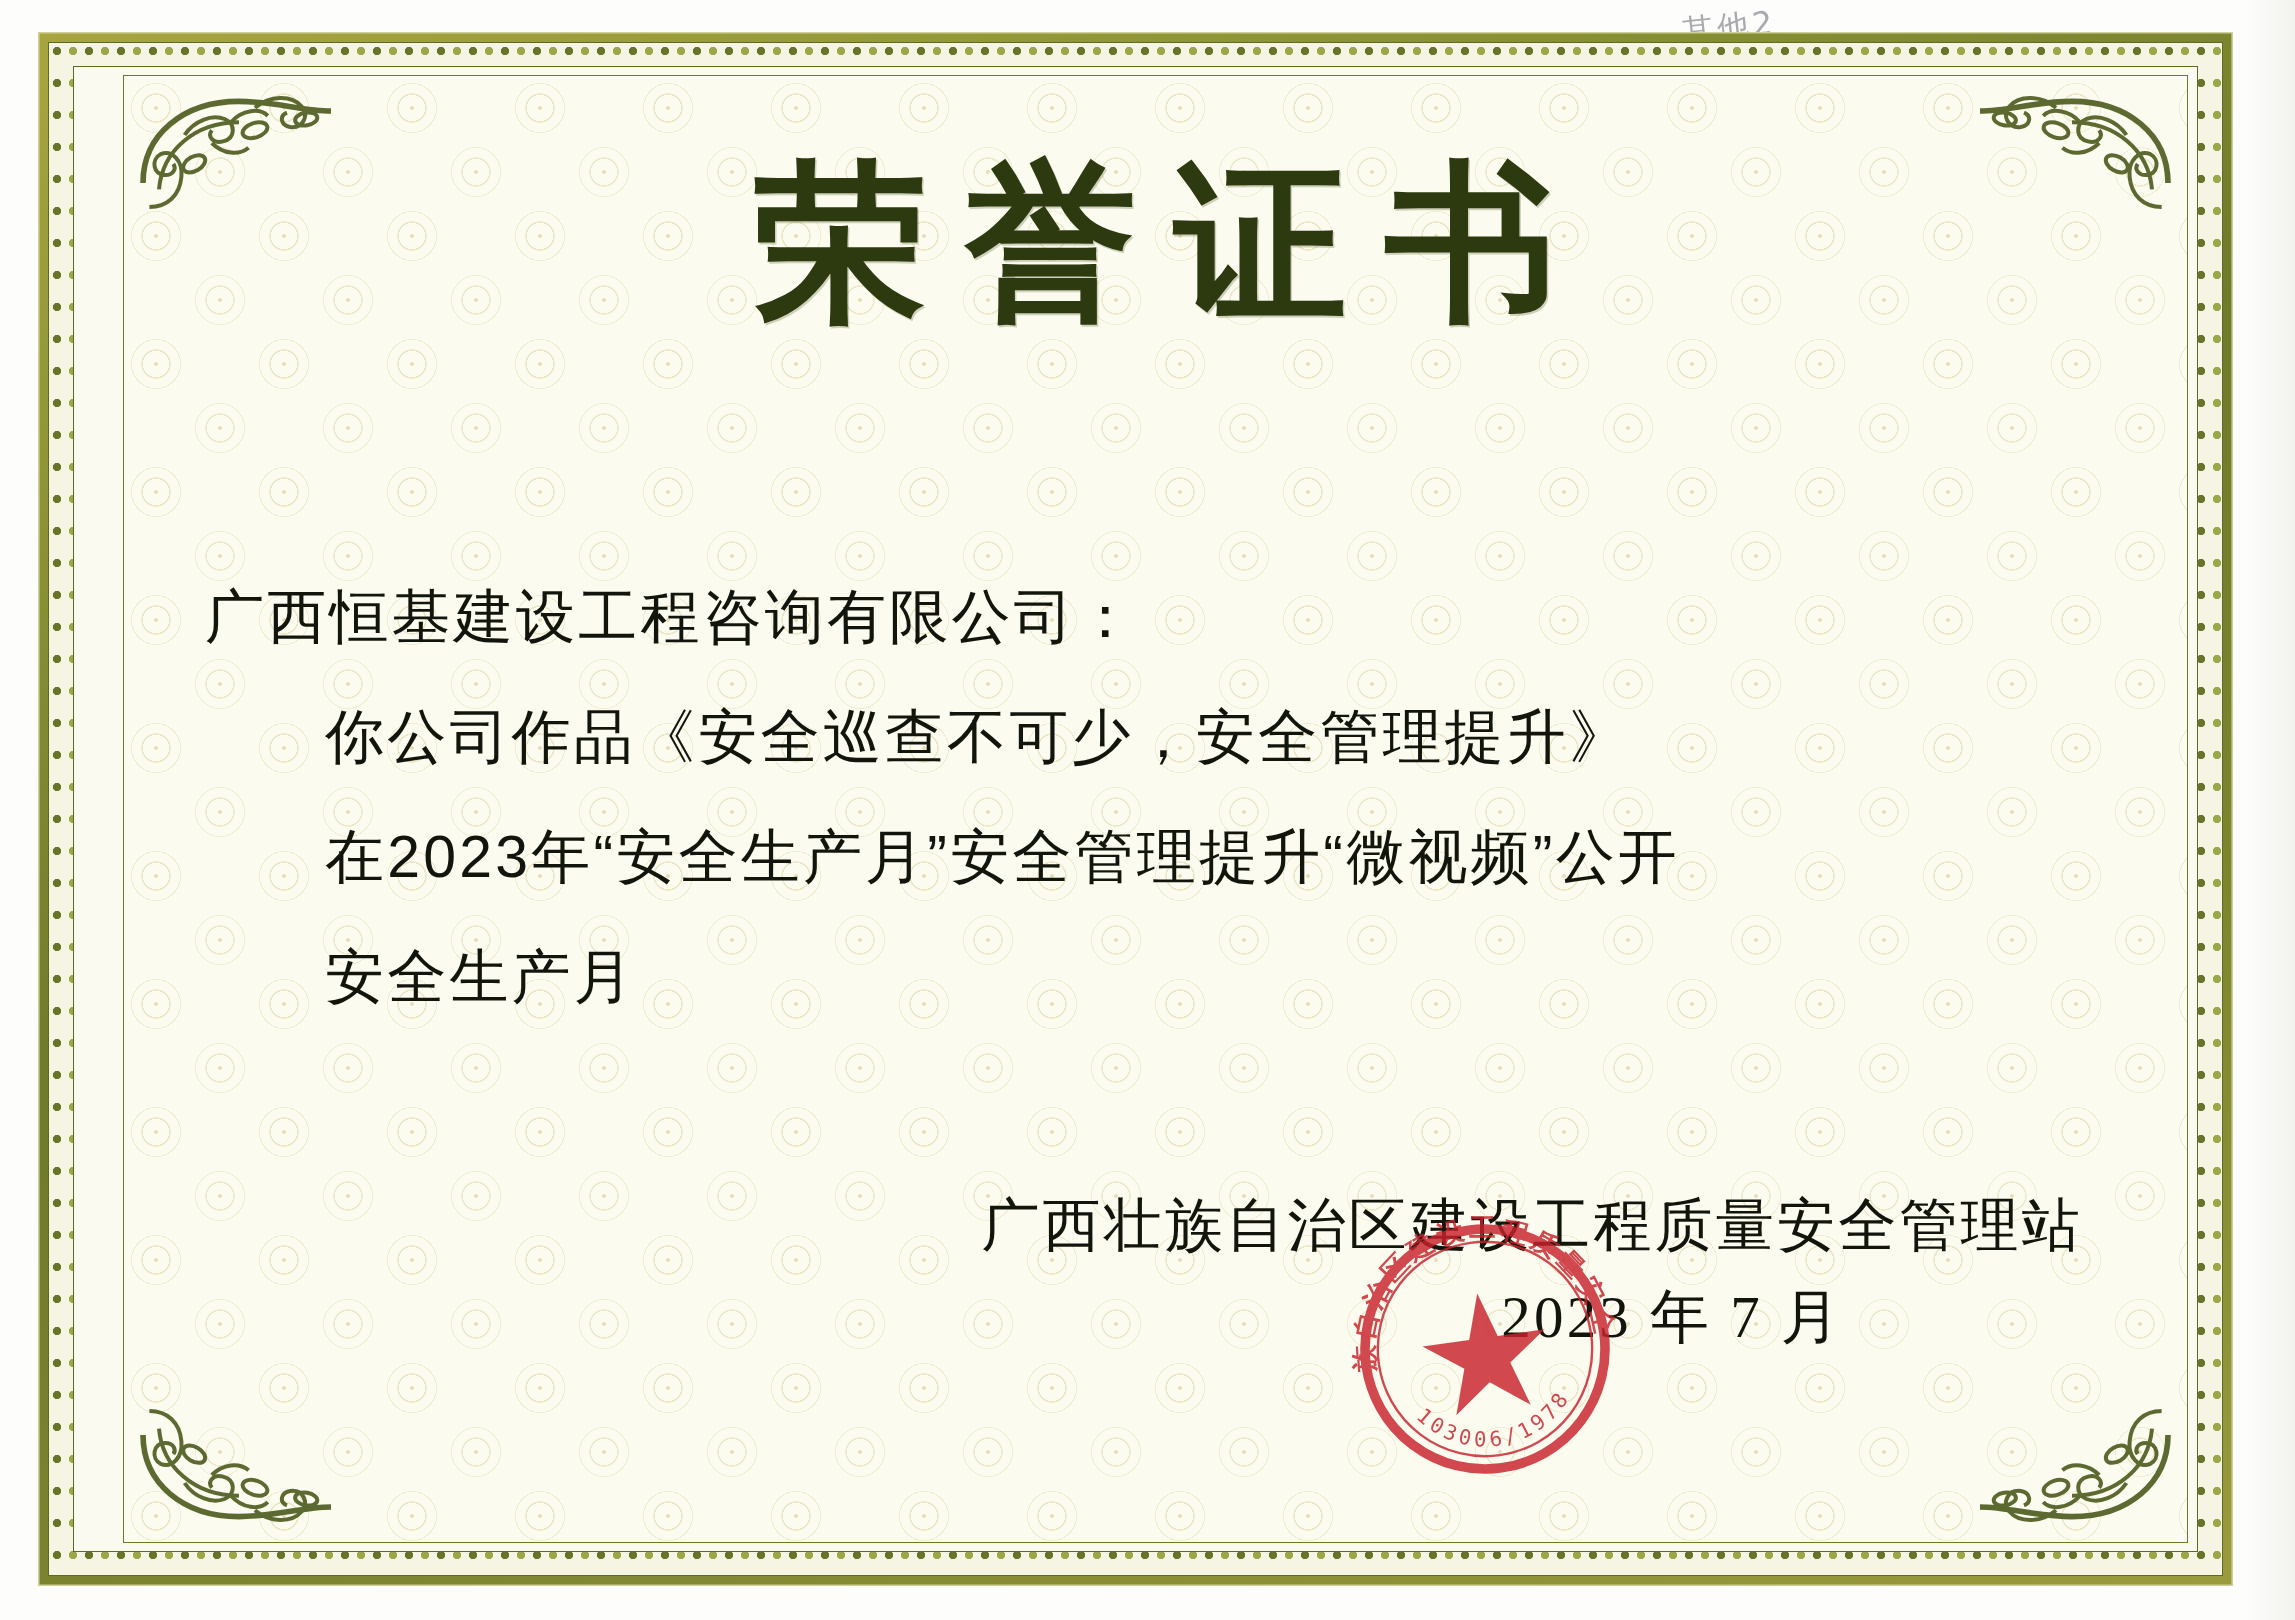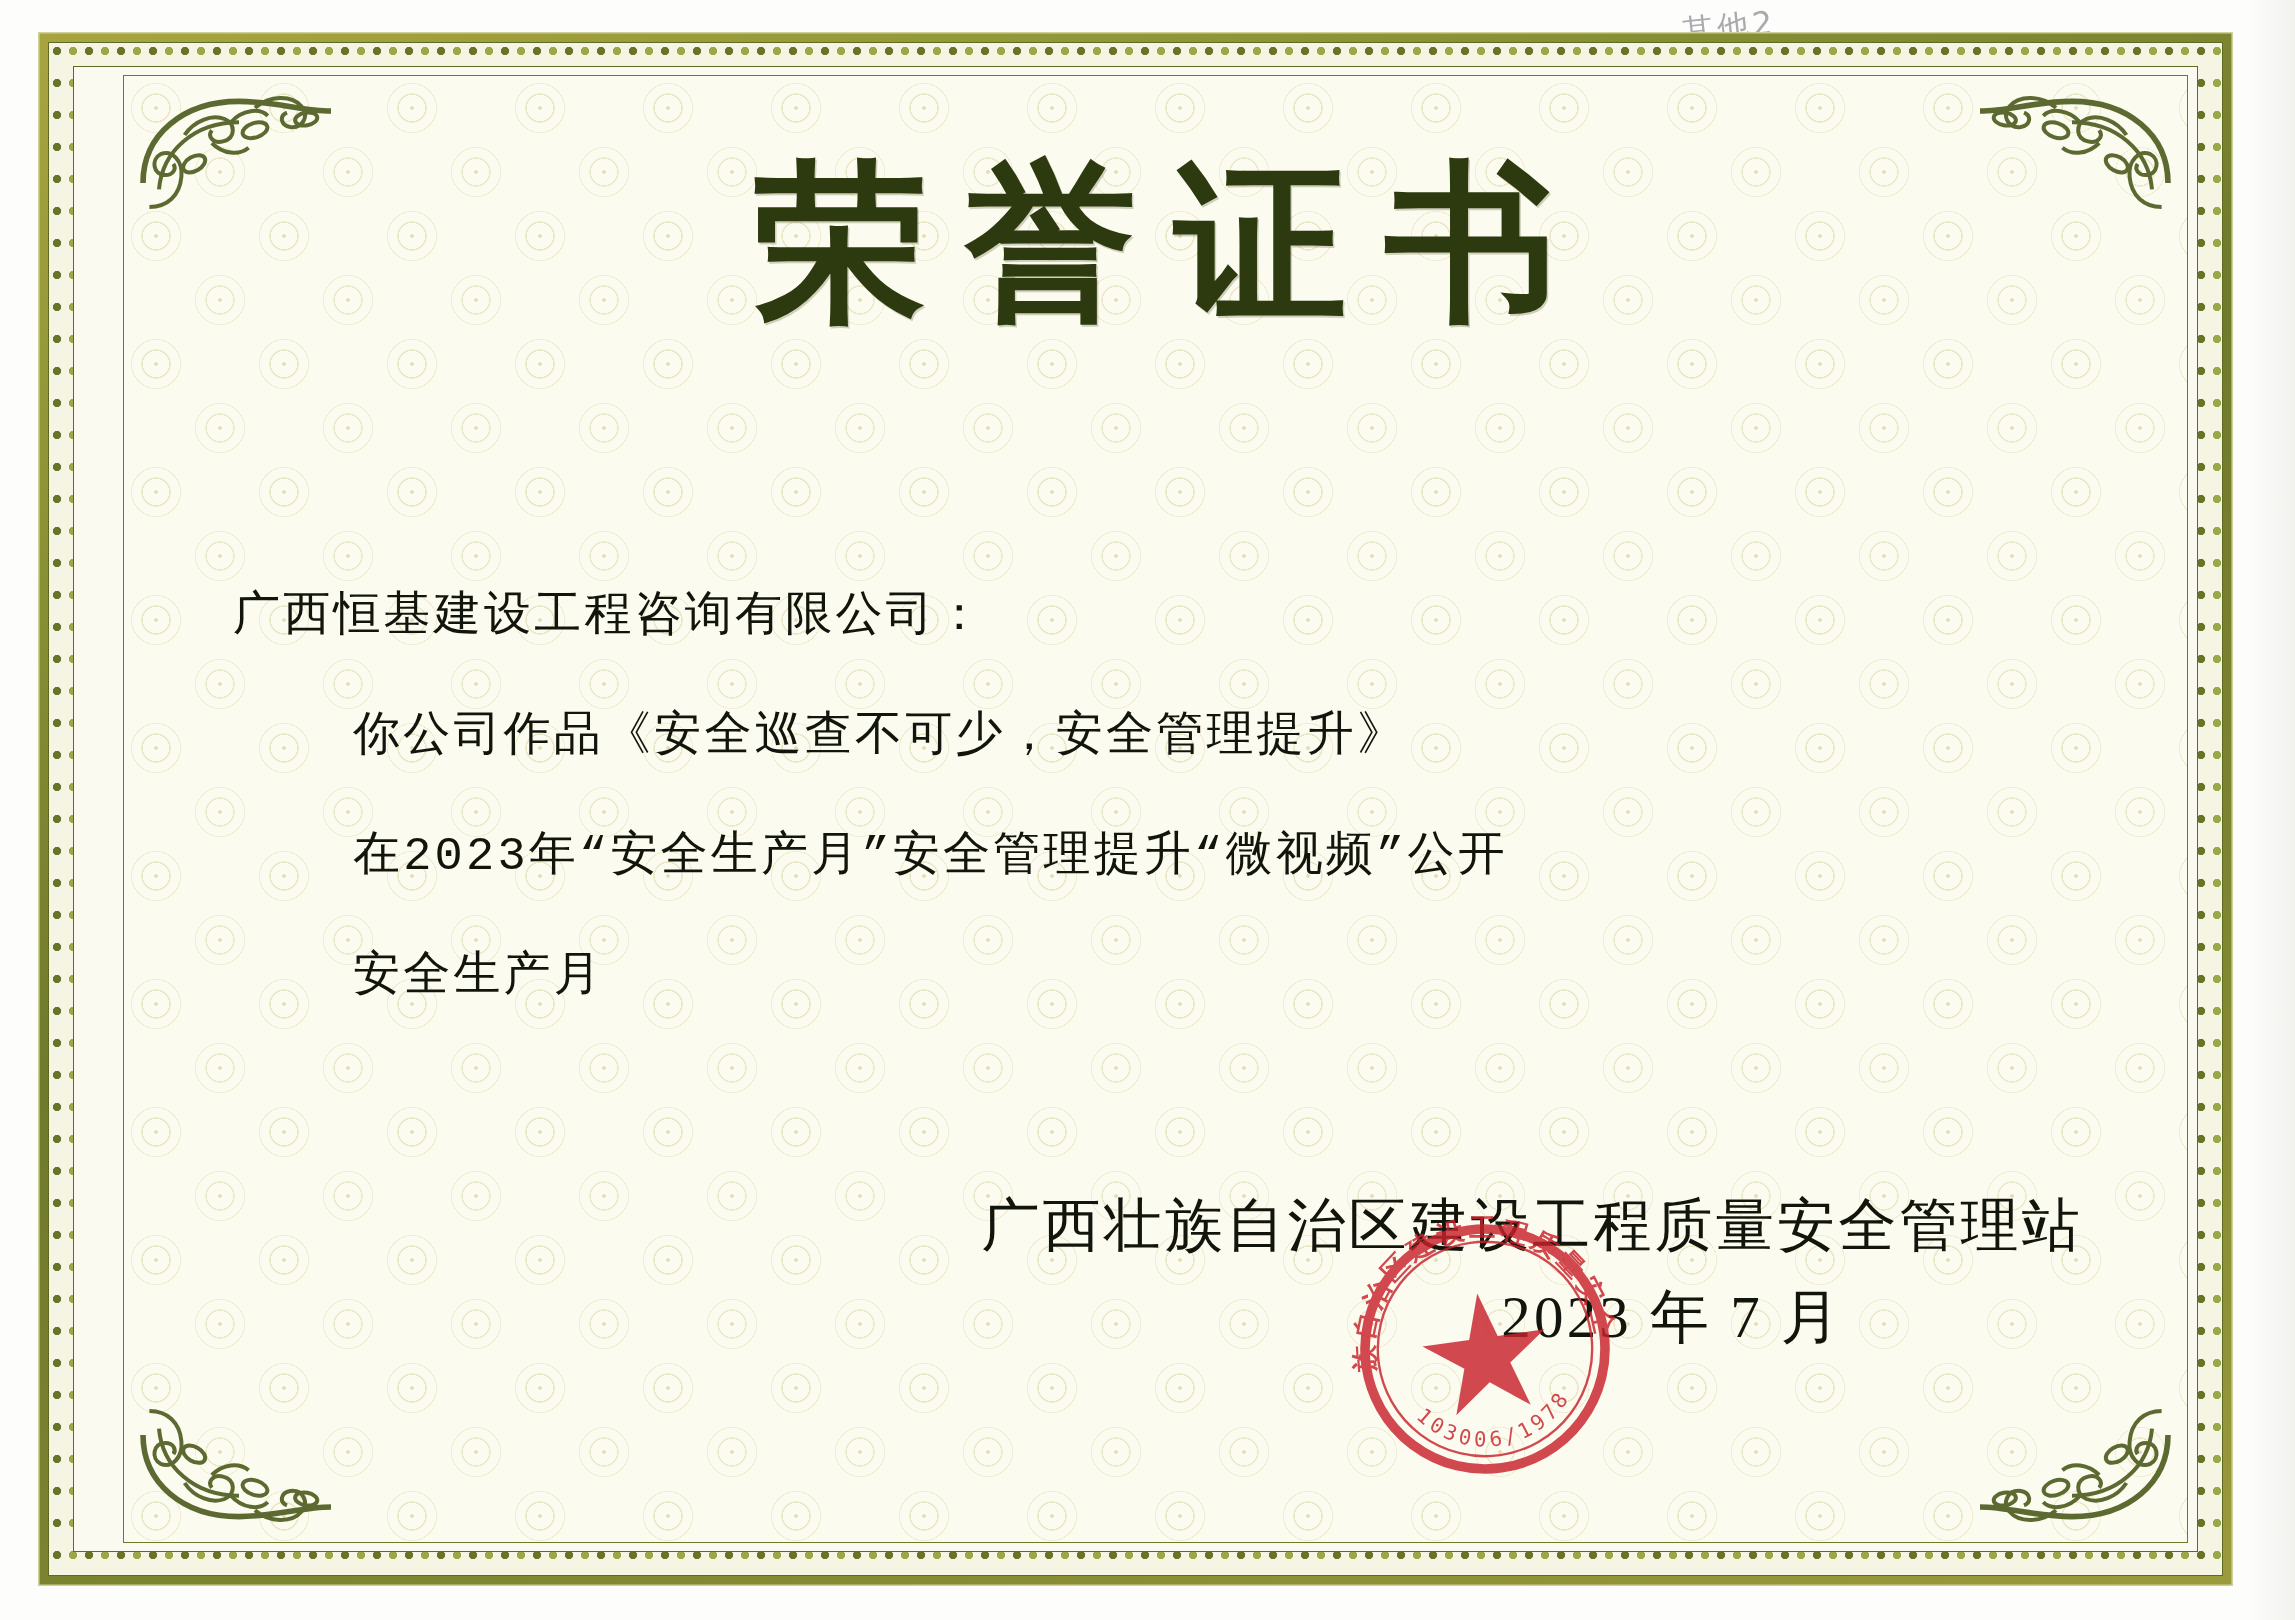--- a/index.html
+++ b/index.html
@@ -118,25 +118,25 @@
     font-size: 172px;
     line-height: 1;
     letter-spacing: 38px;
     text-indent: 38px;
     color: #2d3a10;
     text-shadow: 1.6px 2.4px 0 rgba(70,84,28,.25);
   }
 
   .body-text {
     position: absolute;
-    left: 109px;
+    left: 81px;
     right: 88px;
     top: 481px;
-    font-family: Liberation Mono, monospace;
-    font-size: 47px;
+    font-family: Liberation Sans, sans-serif;
+    font-size: 59px;
     line-height: 120px;
     color: #12150c;
     letter-spacing: 3.2px;
   }
   .body-text .addressee { display: block; }
   .body-text .para { display: block; text-indent: 120px; }
 
   .signature {
     position: absolute;
     right: 104px;

